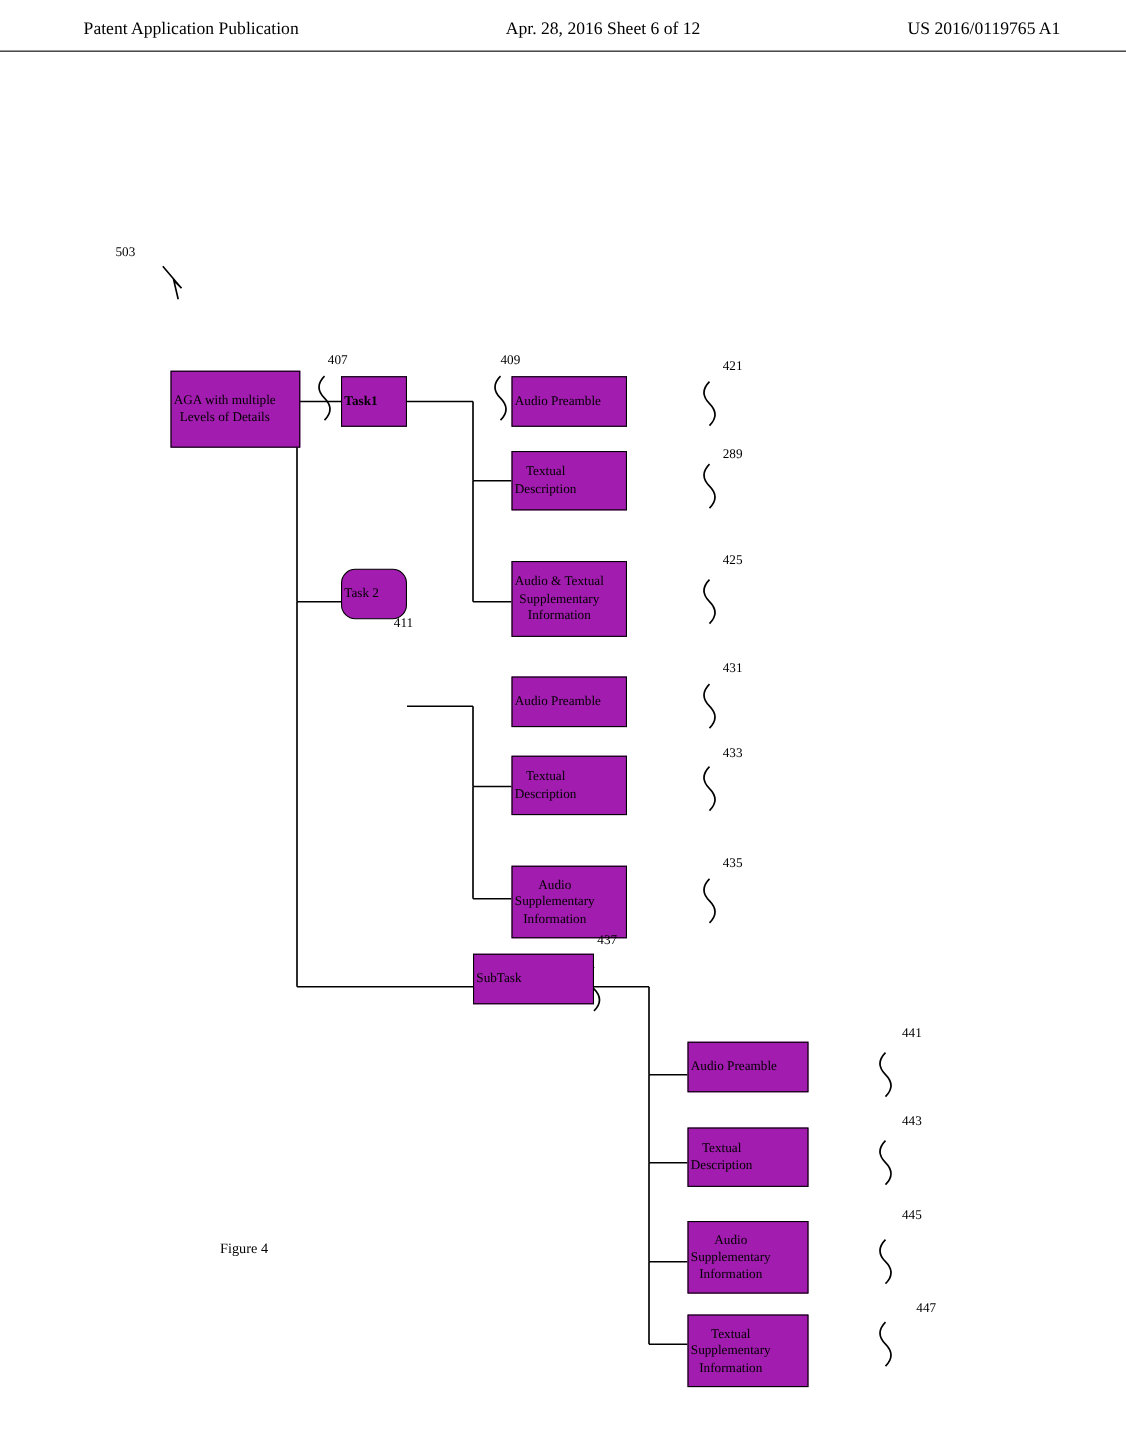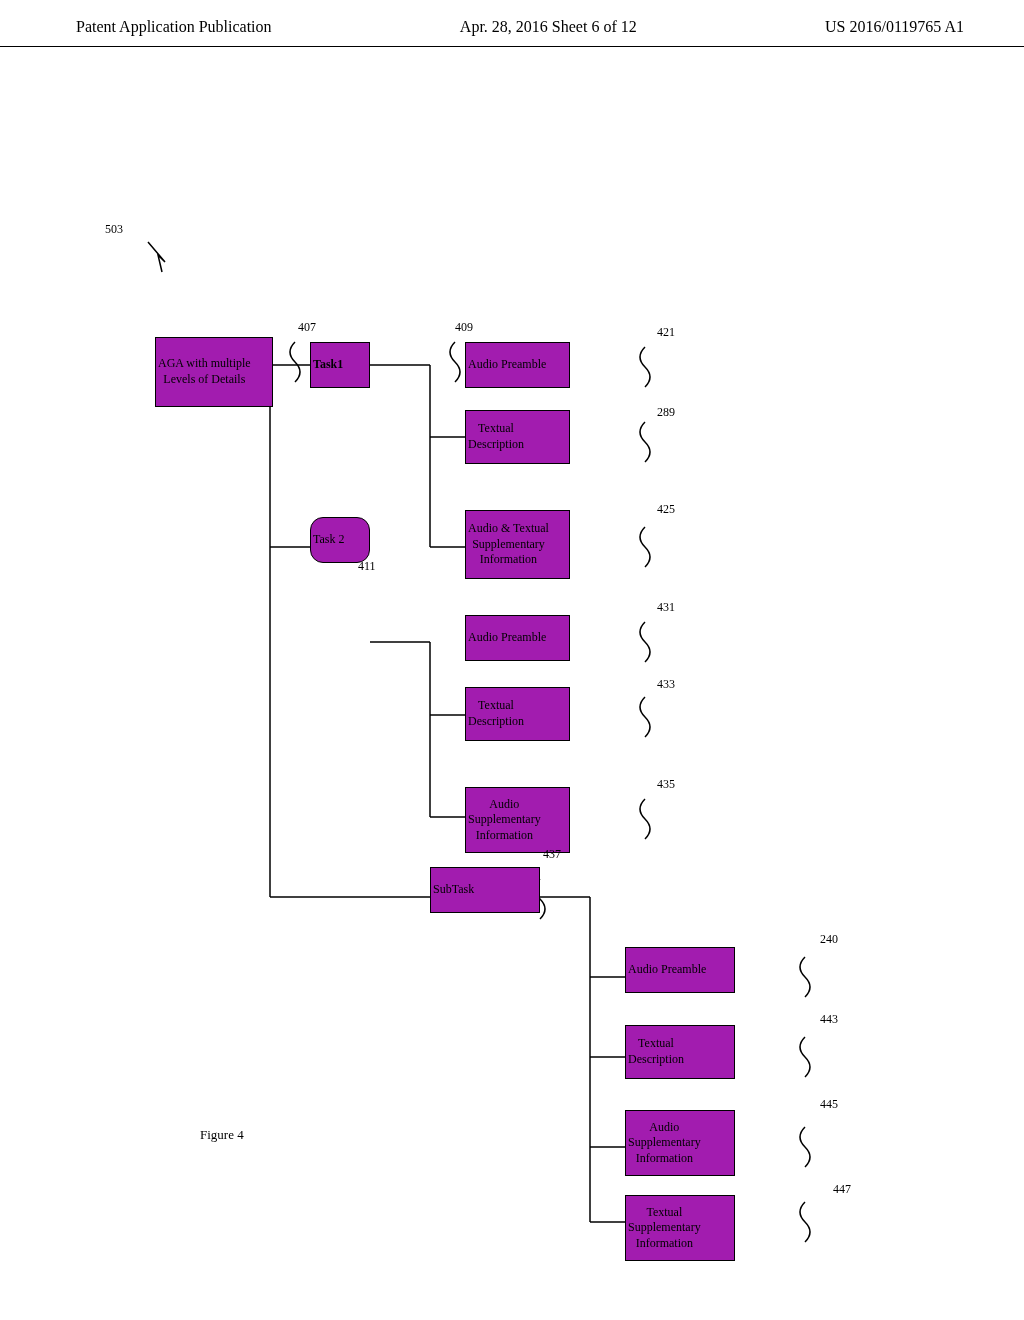--- a/index.html
+++ b/index.html
@@ -212,21 +212,21 @@
   <div class="box" style="left:430px; top:820px; width:110px; height:46px;">
     <span>SubTask</span>
   </div>
 
   <div class="label" style="left:543px; top:800px;">437</div>
 
   <div class="box" style="left:625px; top:900px; width:110px; height:46px;">
     <span>Audio Preamble</span>
   </div>
 
-  <div class="label" style="left:820px; top:885px;">240</div>
+  <div class="label" style="left:820px; top:885px;">441</div>
 
   <div class="box" style="left:625px; top:978px; width:110px; height:54px;">
     <span style="white-space:pre-line;">Textual
 Description</span>
   </div>
 
   <div class="label" style="left:820px; top:965px;">443</div>
 
   <div class="box" style="left:625px; top:1063px; width:110px; height:66px;">
     <span style="white-space:pre-line;">Audio

